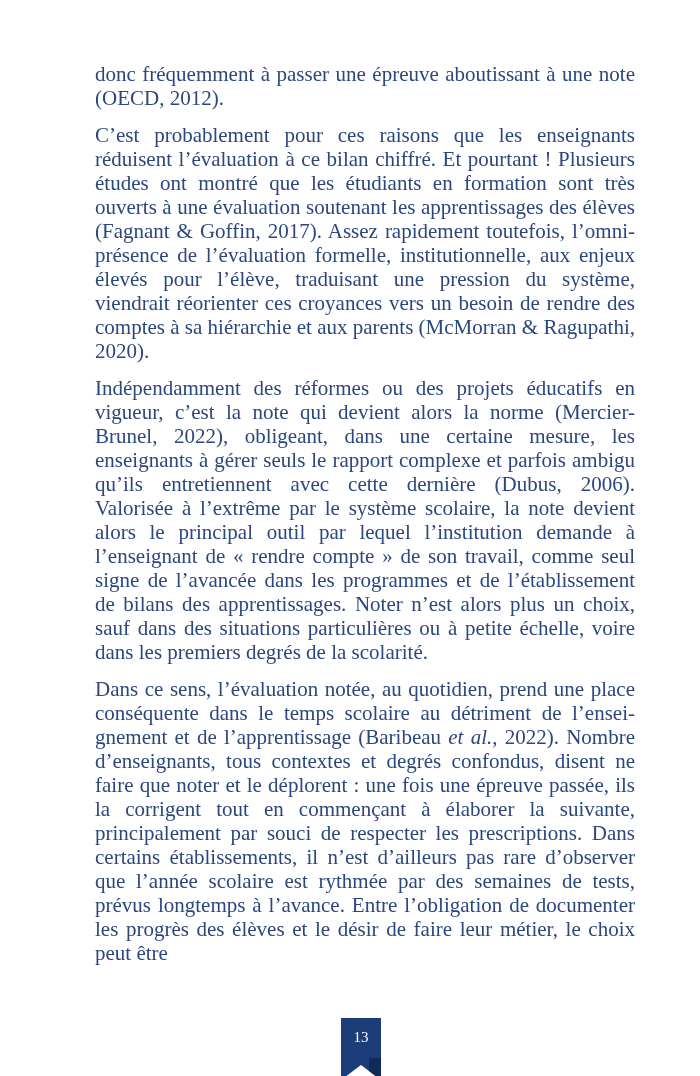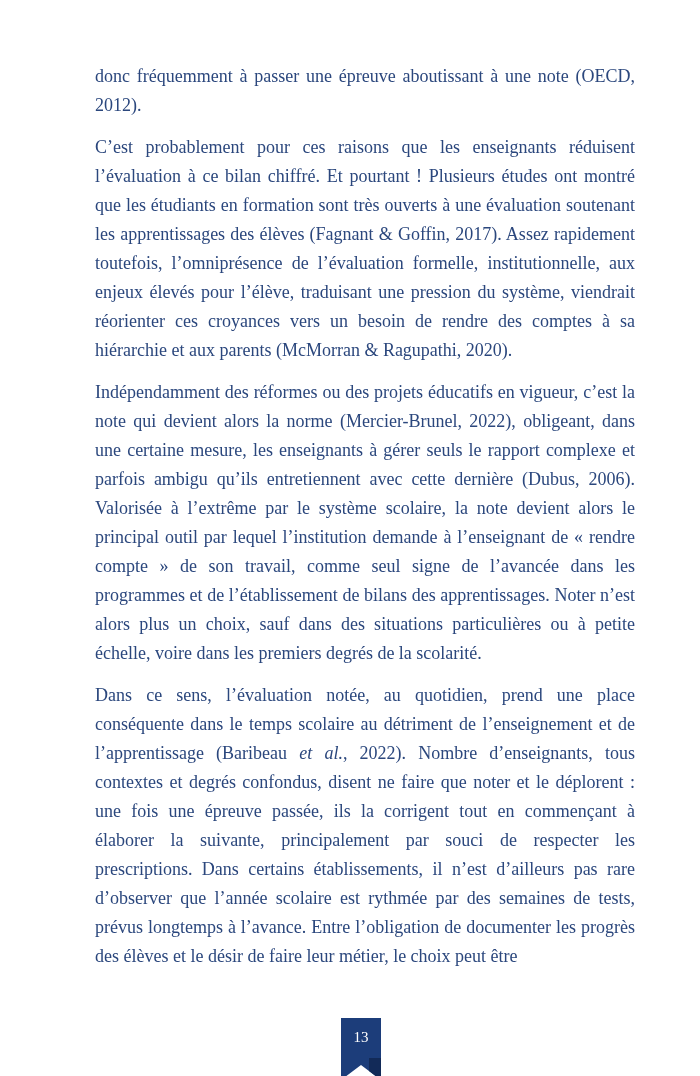--- a/index.html
+++ b/index.html
@@ -19,22 +19,22 @@
 
   .text-block {
     position: absolute;
     left: 95px;
     top: 62px;
     width: 540px;
     color: var(--color-text, #2b477d);
   }
 
   .text-block p {
-    font-size: 18px;
-    line-height: 29px;
+    font-size: 21px;
+    line-height: 24px;
     text-align: justify;
     margin: 0 0 13px 0;
     hyphens: manual;
     -webkit-hyphens: manual;
   }
 
   .text-block p:last-child { margin-bottom: 12px; }
 
   .italic { font-style: italic; }
 

